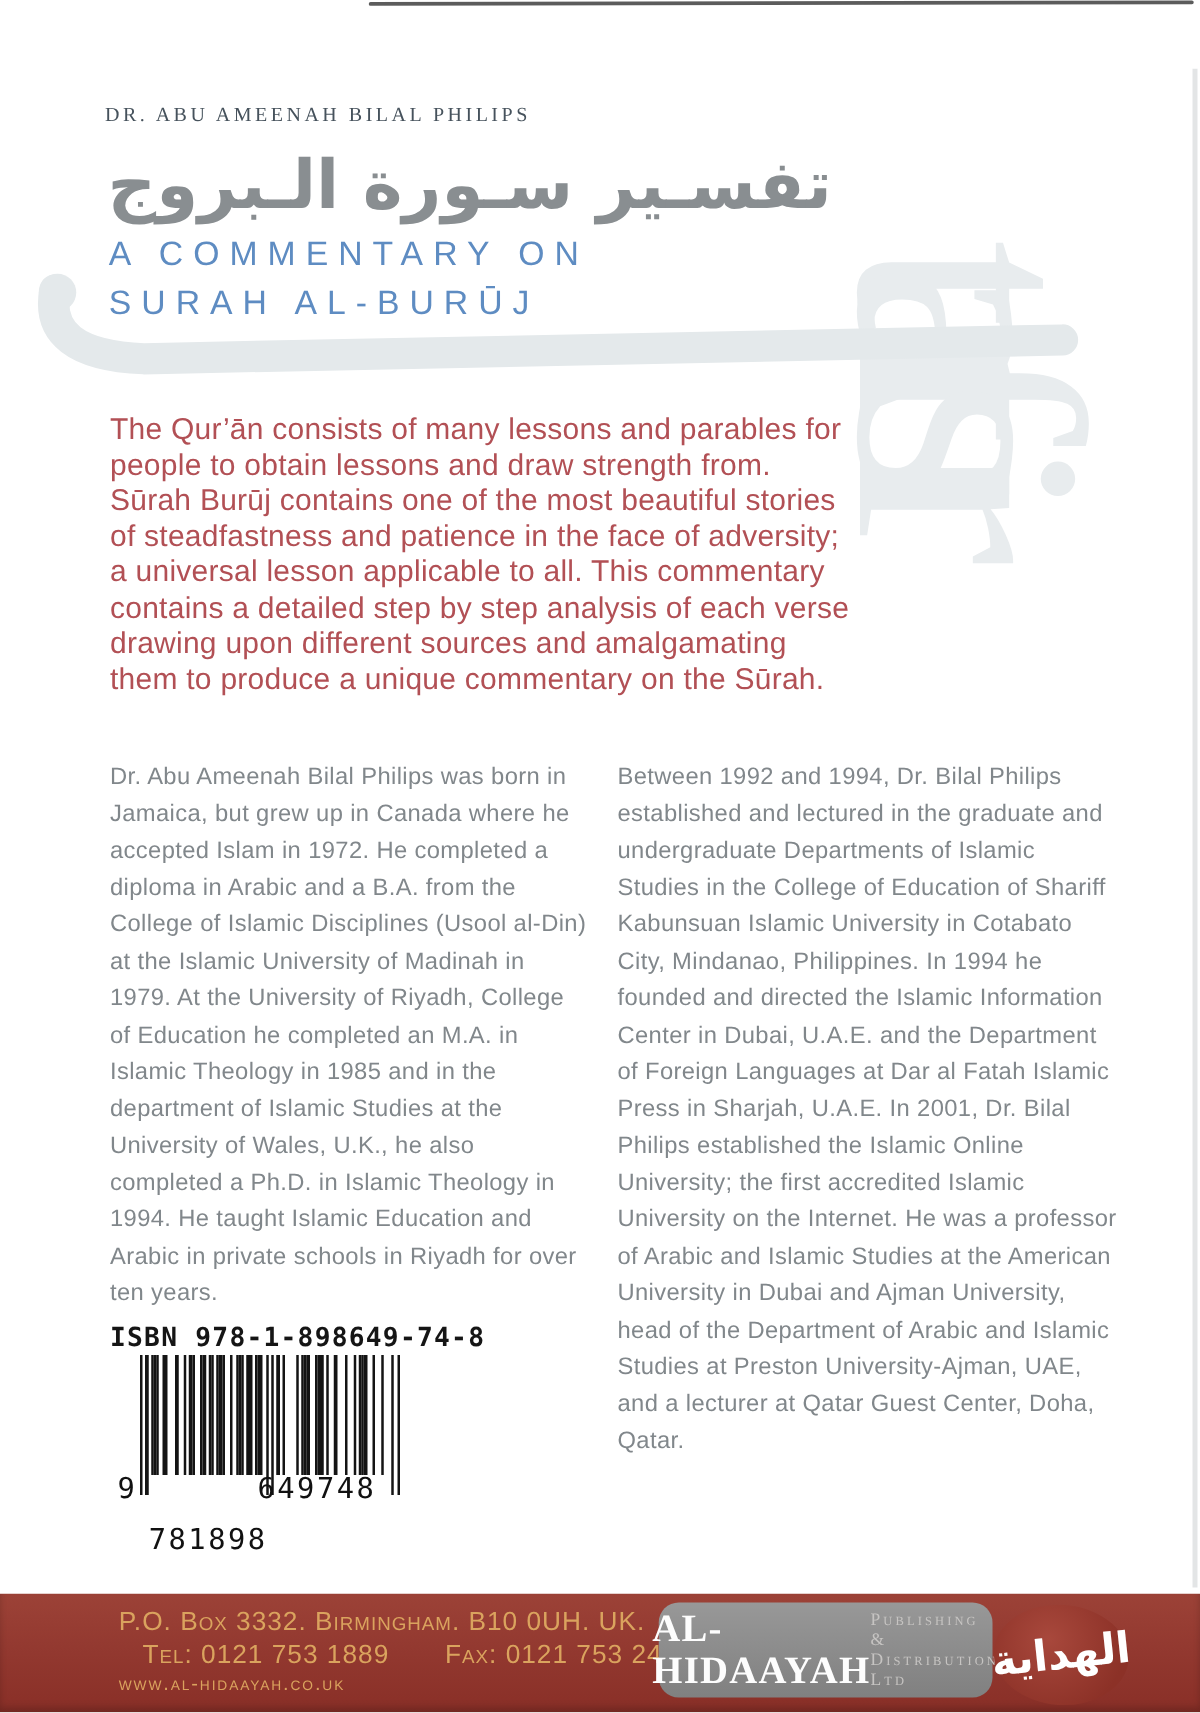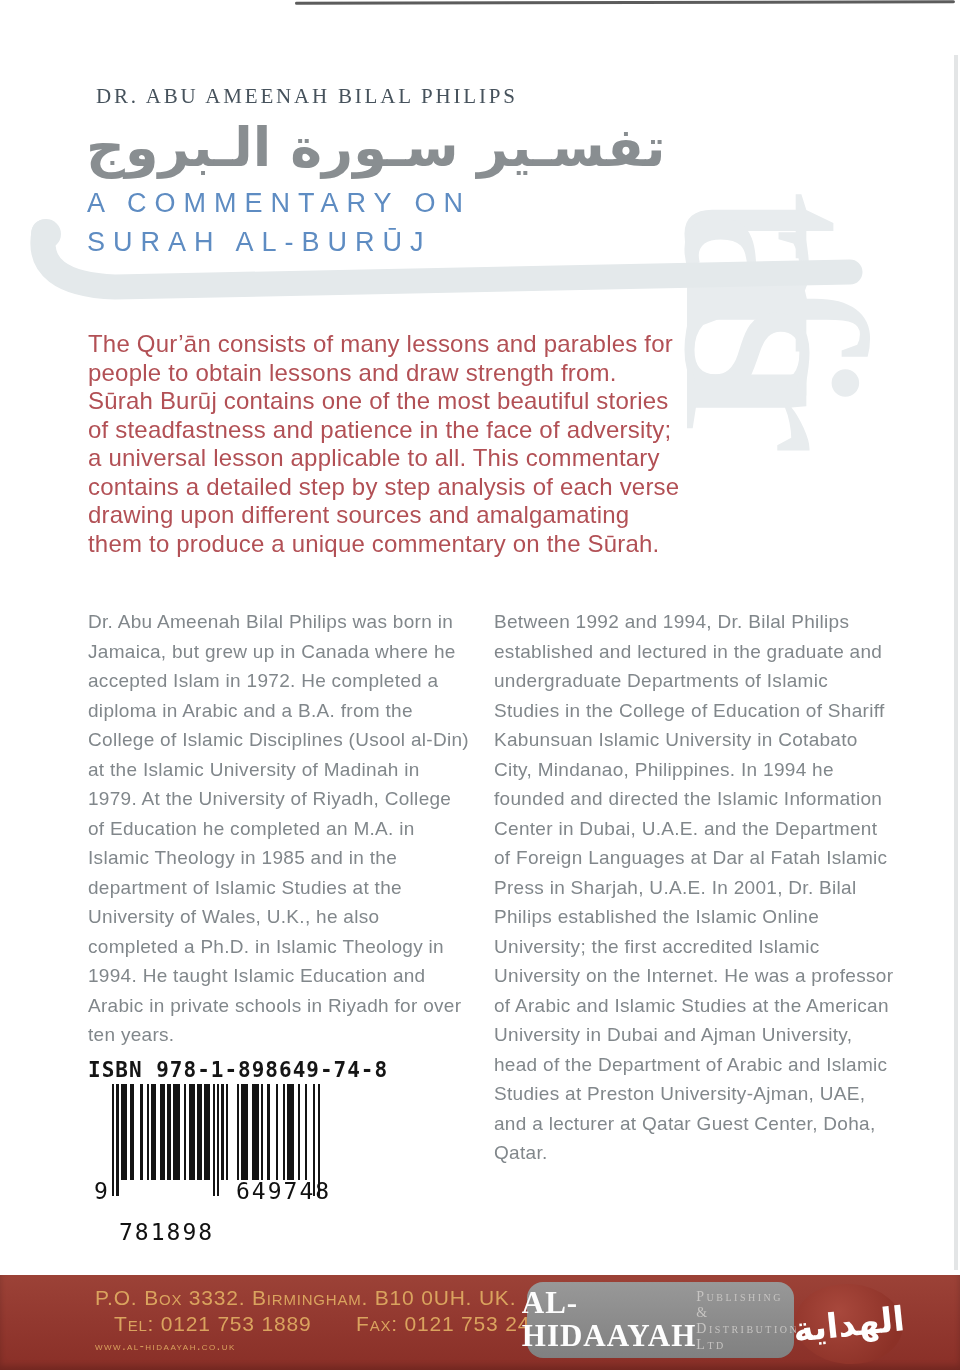--- a/index.html
+++ b/index.html
@@ -17,22 +17,22 @@
   
   .watermark{position:absolute;left:550px;top:120px;width:450px;height:350px;
     display:flex;align-items:center;justify-content:center;
     transform:rotate(90deg);
     font-family:"Liberation Serif", serif;
     font-size:260px;letter-spacing:-.21em;line-height:1;
     color:#e8ecee;white-space:nowrap;user-select:none;}
   .swoosh{position:absolute;left:0;top:0;}
 
   
-  .author{position:absolute;left:96px;top:84px;
-    font-family:"Liberation Serif", serif;font-size:21px;letter-spacing:2.8px;
+  .author{position:absolute;left:84px;top:84px;
+    font-family:"Liberation Serif", serif;font-size:16px;letter-spacing:2.8px;
     color:#46525c;}
   .arabic-title{position:absolute;left:86px;top:116px;
     font-family:"DejaVu Sans", sans-serif;font-weight:700;
     font-size:54px;color:#898e91;direction:rtl;}
   .main-title{position:absolute;left:87px;top:184px;
     font-size:27px;letter-spacing:8px;line-height:39px;color:#5e8cc2;}
 
   
   .blurb{position:absolute;left:88px;top:330px;width:600px;
     font-size:24px;line-height:28.5px;letter-spacing:.2px;color:#b25055;}
@@ -49,32 +49,32 @@
     font-size:21px;letter-spacing:1px;color:#151515;}
   .barcode{position:absolute;left:112px;top:1084px;width:230px;height:125px;}
   .bc-bars{display:flex;align-items:flex-start;height:112px;}
   .bc-mod{width:2.2px;height:96px;flex:none;}
   .bc-mod.on{background:#141414;}
   .bc-mod.on.guard{height:112px;}
   .bc-digit{position:absolute;top:94px;
     font-family:"DejaVu Sans Mono", monospace;font-size:23px;color:#111;}
   .bc-first{left:-18px;}
   .bc-left{left:7px;width:93px;text-align:center;letter-spacing:2px;margin-top:41px;}
-  .bc-right{left:124px;width:93px;text-align:center;letter-spacing:2px;}
+  .bc-right{left:94px;width:93px;text-align:center;letter-spacing:2px;}
 
   
   .footer-band{position:absolute;left:0;top:1275px;width:960px;height:95px;
     background:linear-gradient(180deg,#9c4237 0%,#933930 45%,#892f27 100%);
     box-shadow:inset 0 -4px 6px rgba(0,0,0,.18);}
   .footer-text{position:absolute;color:#daa35e;
     font-family:Liberation Sans, sans-serif;font-variant:small-caps;text-align:right;}
   .f-address{left:95px;top:1286px;font-size:21px;letter-spacing:.8px;}
   .f-contact{left:95px;top:1312px;font-size:21px;letter-spacing:.8px;margin-left:19px;}
   .f-contact .fax{margin-left:38px;}
-  .f-web{left:95px;top:1339px;font-size:12px;letter-spacing:1.5px;}
+  .f-web{left:95px;top:1339px;font-size:16px;letter-spacing:1.5px;}
 
   .publisher-pill{position:absolute;left:527px;top:1282px;width:267px;height:76px;
     border-radius:16px;background:linear-gradient(180deg,#989898,#808080);
     display:flex;flex-direction:row;align-items:center;justify-content:center;}
   .publisher-name{font-family:"Liberation Serif", serif;font-weight:700;
     font-size:31px;letter-spacing:1px;color:#fdfdfd;line-height:1.05;}
   .publisher-sub{font-family:"Liberation Serif", serif;font-variant:small-caps;
     font-size:14px;letter-spacing:2.5px;color:#c6c4c2;margin-top:2px;}
 
   .emblem{position:absolute;left:795px;top:1284px;width:108px;height:80px;

